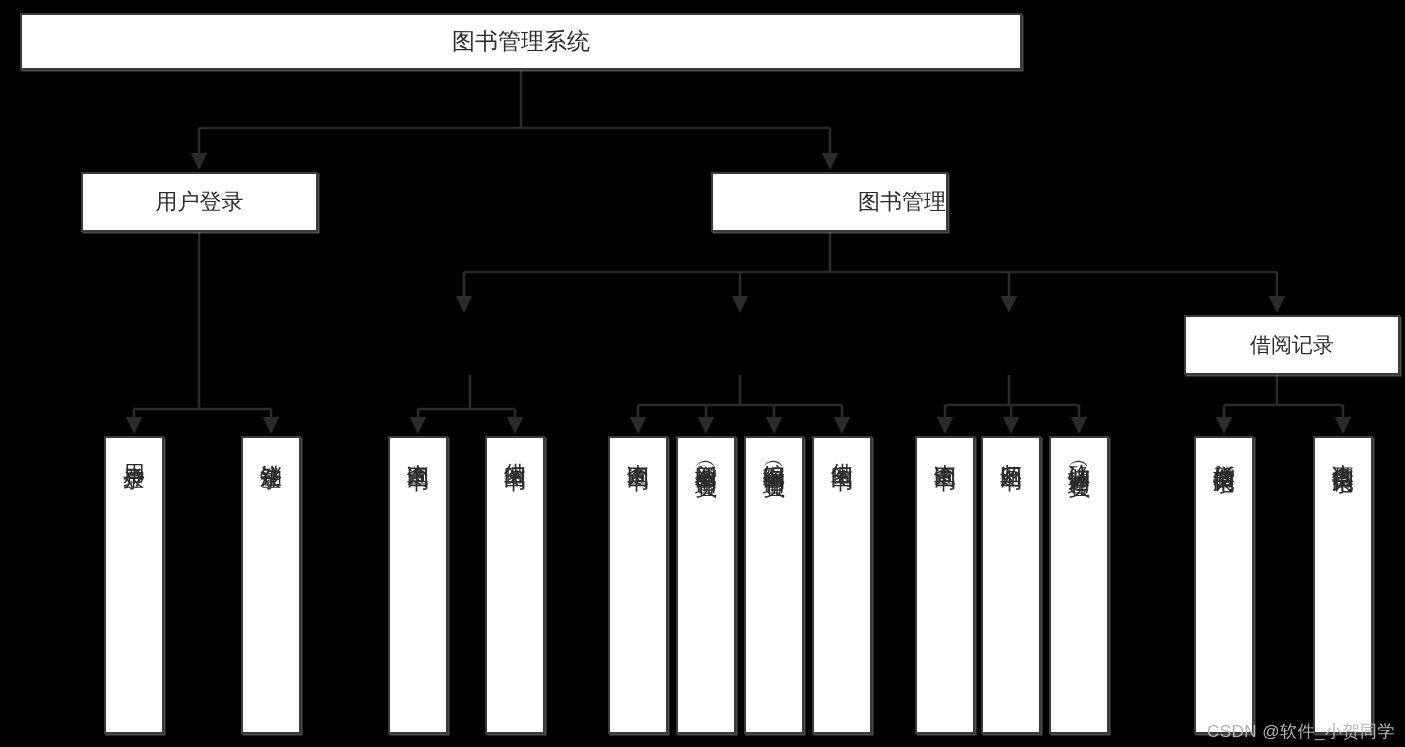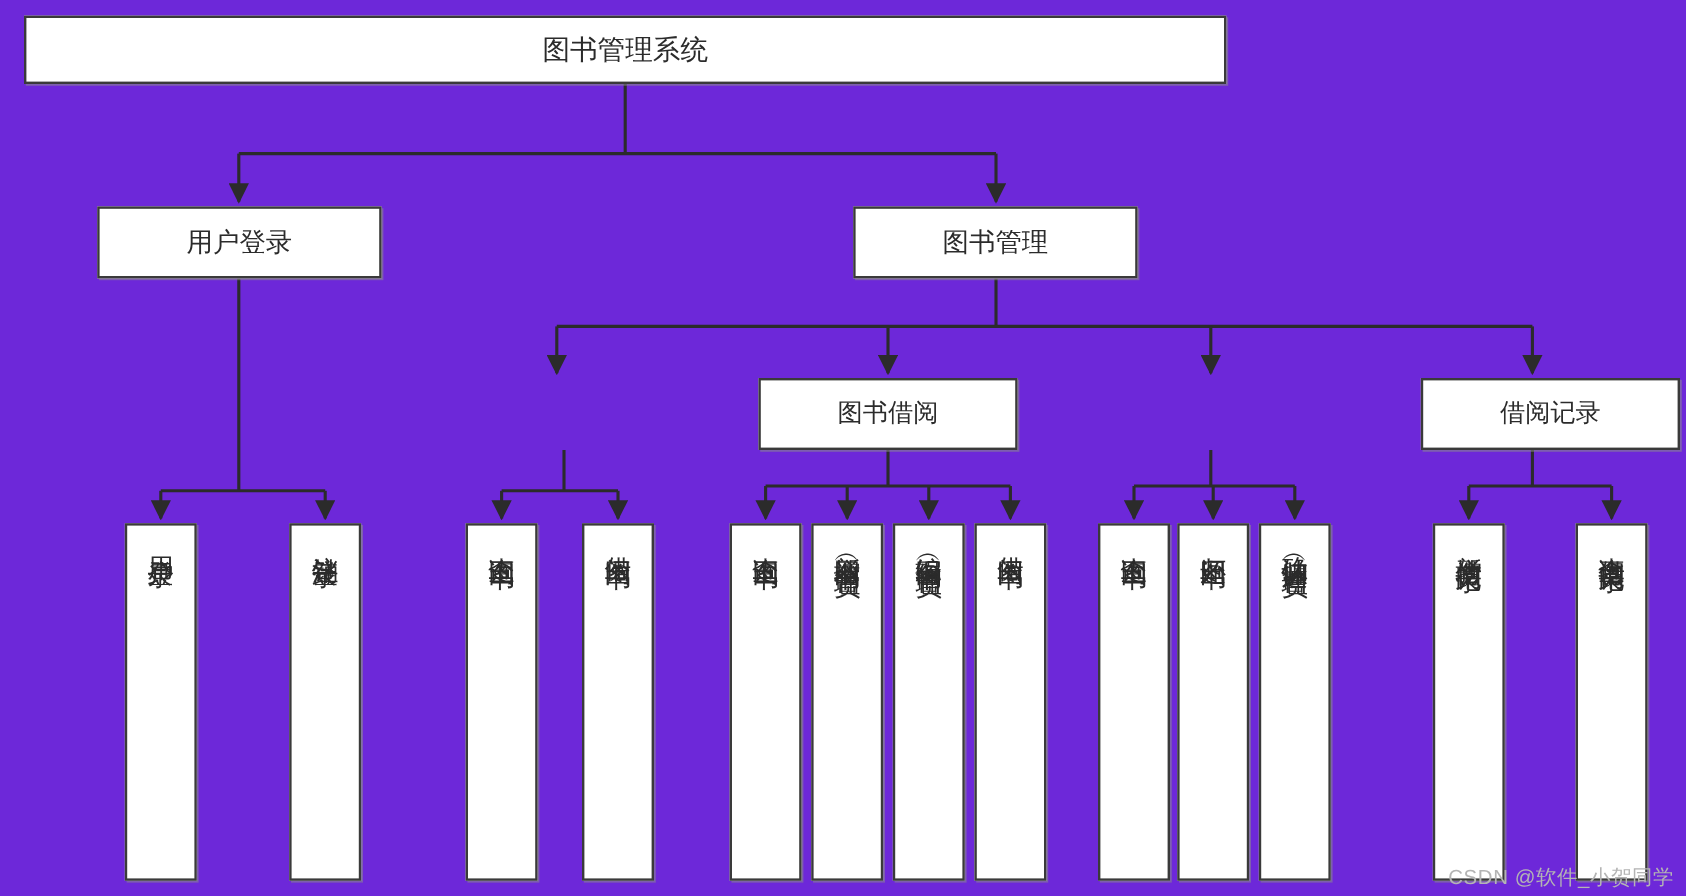--- a/index.html
+++ b/index.html
@@ -9,21 +9,21 @@
     background: #ffffff;
   }
   body {
     font-family: "Liberation Sans", "DejaVu Sans", sans-serif;
     color: #262626;
   }
   #canvas {
     position: relative;
     width: 1405px;
     height: 747px;
-    background: #6d28d9;
+    background: #000000;
     overflow: hidden;
   }
   svg.edges {
     position: absolute;
     left: 0;
     top: 0;
     width: 1405px;
     height: 747px;
     pointer-events: none;
   }
@@ -131,28 +131,25 @@
   </svg>
 
   <div class="node lvl0" style="left:20px; top:13px; width:1002px; height:57px;">
     <span class="node-label">图书管理系统</span>
   </div>
 
   <div class="node lvl1" style="left:81px; top:172px; width:237px; height:60px;">
     <span class="node-label">用户登录</span>
   </div>
 
-  <div class="node lvl1" style="left:711px; top:172px; width:237px; height:60px;">
+  <div class="node lvl1" style="left:711px; top:172px; width:237px; height:60px;justify-content:flex-end;">
     <span class="node-label">图书管理</span>
   </div>
 
 
-  <div class="node lvl2" style="left:632px; top:315px; width:216px; height:60px;">
-    <span class="node-label">图书借阅</span>
-  </div>
 
 
   <div class="node lvl2" style="left:1156px; top:315px; width:216px; height:60px;margin-left:28px;">
     <span class="node-label">借阅记录</span>
   </div>
 
   <div class="node leaf" style="left:104px; top:436px; width:60px; height:298px;">
     <span class="node-label">用户登录</span>
   </div>
 

